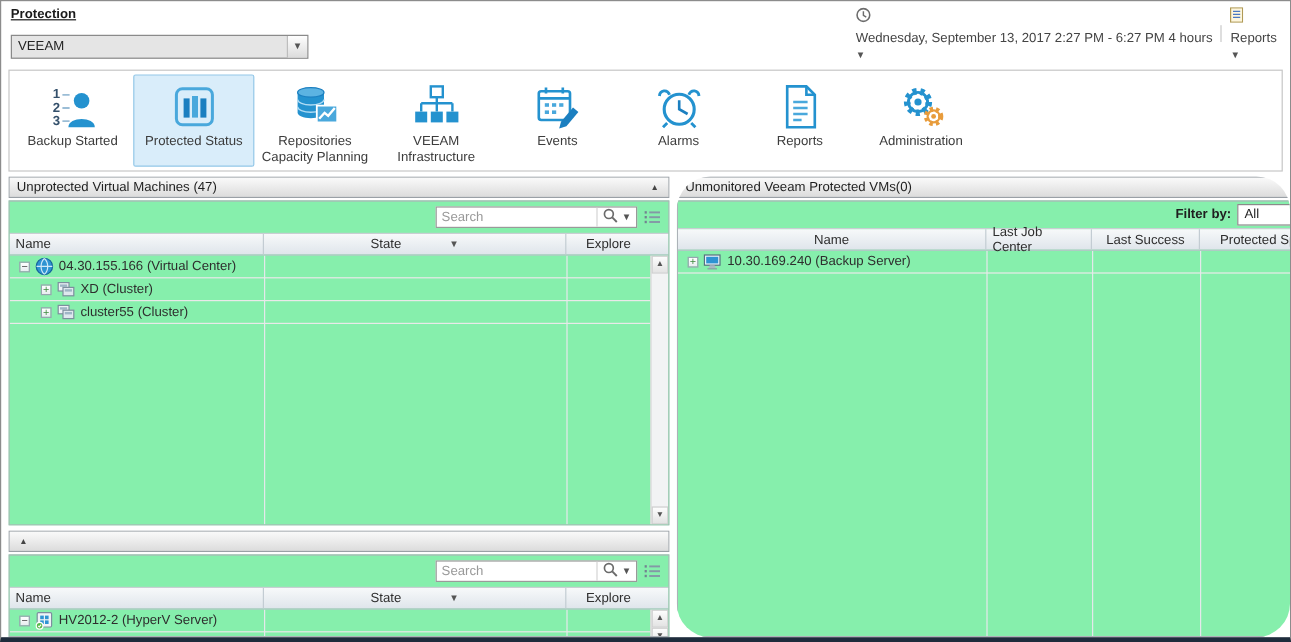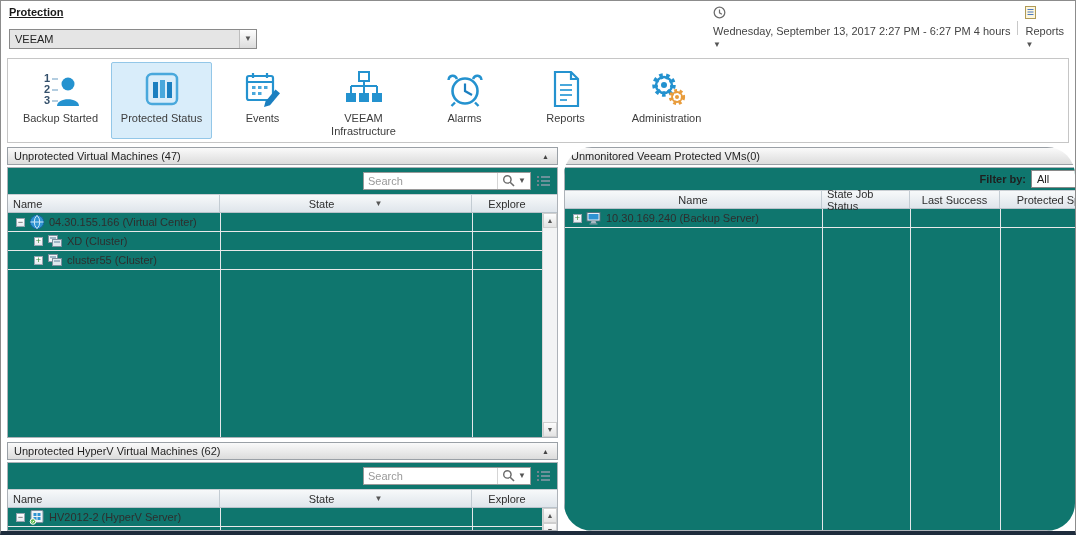--- a/index.html
+++ b/index.html
@@ -59,21 +59,21 @@
 
   .panel-header {
     height: 18px; flex: none; border: 1px solid #9aa0a6;
     background: linear-gradient(#fafafa, #dcdcdc);
     display: flex; align-items: center; padding: 0 6px; color: #1f1f1f;
   }
   .ph-title { flex: 1; }
   .collapse-btn { font-size: 7px; color: #444; cursor: pointer; padding: 1px 2px; }
 
   .panel-body {
-    flex: 1; margin-top: 2px; border: 1px solid #adb2b8; background: #0f766e;
+    flex: 1; margin-top: 2px; border: 1px solid #adb2b8; background: #86efac;
     display: flex; flex-direction: column; min-height: 0; overflow: hidden;
   }
 
   .toolbar-row { height: 26px; flex: none; display: flex; align-items: center; justify-content: flex-end; gap: 6px; padding: 0 4px; }
   .searchbox { width: 168px; height: 18px; border: 1px solid #9a9a9a; display: flex; align-items: center; background: #fff; }
   .searchbox input { flex: 1; min-width: 0; border: 0; outline: none; font: inherit; font-size: 11px; padding: 0 4px; color: #333; background: transparent; }
   .searchbox input::placeholder { color: #999; }
   .search-btn { display: flex; align-items: center; gap: 3px; padding: 0 4px; border-left: 1px solid #d5d5d5; height: 100%; cursor: pointer; }
   .list-btn { display: flex; align-items: center; cursor: pointer; padding-right: 2px; }
 
@@ -192,48 +192,60 @@
         <svg width="40" height="40" viewBox="0 0 40 40">
           <rect x="5" y="5" width="30" height="30" rx="5" fill="none" stroke="#49a8dc" stroke-width="2.5"></rect>
           <rect x="11" y="13" width="5" height="16" fill="#1b7fc0"></rect>
           <rect x="18" y="11" width="5" height="18" fill="#49a8dc"></rect>
           <rect x="25" y="13" width="5" height="16" fill="#1b7fc0"></rect>
         </svg>
       </span>
       <span class="rlabel">Protected Status</span>
     </div>
 
+    <div class="ribbon-item">
+      <span class="ricon">
+        <svg width="40" height="40" viewBox="0 0 40 40">
+          <path d="M5 8 v17 c0 2.5 4.9 4.5 11 4.5 s11 -2 11 -4.5 V8" fill="#2492cf"></path>
+          <path d="M5 14 c0 2.5 4.9 4.5 11 4.5 s11 -2 11 -4.5 M5 20 c0 2.5 4.9 4.5 11 4.5 s11 -2 11 -4.5" stroke="#aedbf4" stroke-width="1.2" fill="none"></path>
+          <ellipse cx="16" cy="8" rx="11" ry="4" fill="#5cb3e2" stroke="#1b7fc0"></ellipse>
+          <rect x="21" y="19" width="17" height="14" fill="#49a8dc" stroke="#fff" stroke-width="1.5"></rect>
+          <path d="M23 30 l4.5 -5 l3 2.5 l5.5 -6.5" stroke="#fff" stroke-width="2" fill="none"></path>
+        </svg>
+      </span>
+      <span class="rlabel">Repositories Capacity Planning</span>
+    </div>
+
+    <div class="ribbon-item">
+      <span class="ricon">
+        <svg width="40" height="40" viewBox="0 0 40 40">
+          <rect x="15" y="3" width="10" height="9" fill="none" stroke="#2492cf" stroke-width="2"></rect>
+          <path d="M20 12 v5 M7 17 h26 M7 17 v7 M20 17 v7 M33 17 v7" stroke="#2492cf" stroke-width="2" fill="none"></path>
+          <rect x="2" y="24" width="10" height="9" fill="#2492cf"></rect>
+          <rect x="15" y="24" width="10" height="9" fill="#2492cf"></rect>
+          <rect x="28" y="24" width="10" height="9" fill="#2492cf"></rect>
+        </svg>
+      </span>
+      <span class="rlabel">VEEAM Infrastructure</span>
+    </div>
 
     <div class="ribbon-item">
       <span class="ricon">
         <svg width="40" height="40" viewBox="0 0 40 40">
           <rect x="4" y="7" width="26" height="24" rx="2" fill="none" stroke="#2492cf" stroke-width="2.2"></rect>
           <path d="M4 13 h26 M10 4 v5 M24 4 v5" stroke="#2492cf" stroke-width="2.2"></path>
           <rect x="9" y="17" width="3.5" height="3" fill="#49a8dc"></rect>
           <rect x="15" y="17" width="3.5" height="3" fill="#49a8dc"></rect>
           <rect x="21" y="17" width="3.5" height="3" fill="#49a8dc"></rect>
           <rect x="9" y="23" width="3.5" height="3" fill="#49a8dc"></rect>
           <rect x="15" y="23" width="3.5" height="3" fill="#49a8dc"></rect>
           <path d="M22.5 32.5 L32.5 20.5 l4.5 3.8 L27 36.3 l-6 1.7 z" fill="#1b7fc0"></path>
         </svg>
       </span>
       <span class="rlabel">Events</span>
-    </div>
-
-    <div class="ribbon-item">
-      <span class="ricon">
-        <svg width="40" height="40" viewBox="0 0 40 40">
-          <rect x="15" y="3" width="10" height="9" fill="none" stroke="#2492cf" stroke-width="2"></rect>
-          <path d="M20 12 v5 M7 17 h26 M7 17 v7 M20 17 v7 M33 17 v7" stroke="#2492cf" stroke-width="2" fill="none"></path>
-          <rect x="2" y="24" width="10" height="9" fill="#2492cf"></rect>
-          <rect x="15" y="24" width="10" height="9" fill="#2492cf"></rect>
-          <rect x="28" y="24" width="10" height="9" fill="#2492cf"></rect>
-        </svg>
-      </span>
-      <span class="rlabel">VEEAM Infrastructure</span>
     </div>
 
     <div class="ribbon-item">
       <span class="ricon">
         <svg width="40" height="40" viewBox="0 0 40 40">
           <circle cx="20" cy="22" r="12.5" fill="none" stroke="#2492cf" stroke-width="2.6"></circle>
           <path d="M20 14.5 V22 l7 4" stroke="#1b7fc0" stroke-width="2.2" fill="none"></path>
           <path d="M12 10 C10 5 4 6 3.5 11 M28 10 C30 5 36 6 36.5 11" fill="none" stroke="#2492cf" stroke-width="2.4"></path>
           <path d="M10 33.5 l-3.5 3.5 M30 33.5 l3.5 3.5" stroke="#2492cf" stroke-width="2.4"></path>
         </svg>
@@ -366,21 +378,20 @@
                 <span class="sb-btn">▲</span>
                 <span class="sb-btn">▼</span>
               </div>
             </div>
           </div>
         </div>
       </div>
 
       <div class="panel panel-hyperv">
         <div class="panel-header">
-          <span class="ph-title">Unprotected HyperV Virtual Machines (62)</span>
           <span class="collapse-btn">▲</span>
         </div>
         <div class="panel-body">
           <div class="toolbar-row">
             <div class="searchbox">
               <input type="text" placeholder="Search" style="">
               <span class="search-btn">
                 <span>
                   <svg width="13" height="13" viewBox="0 0 13 13">
                       <circle cx="5.4" cy="5.4" r="3.7" fill="none" stroke="#6b6b6b" stroke-width="1.4"></circle>
@@ -459,21 +470,21 @@
               <span class="combo-text">All</span>
 
             </div>
           </div>
           <div class="table">
             <div class="thead">
               <div class="th rw-name center">
                   <span>Name</span>
                 </div>
               <div class="th rw-ljs center">
-                  <span>State Job Status</span>
+                  <span>Last Job Center</span>
                 </div>
               <div class="th rw-ls center">
                   <span>Last Success</span>
                 </div>
               <div class="th rw-ps center">
                   <span>Protected Spa</span>
                 </div>
             </div>
             <div class="tbody-wrap">
               <div class="rows rcols">

